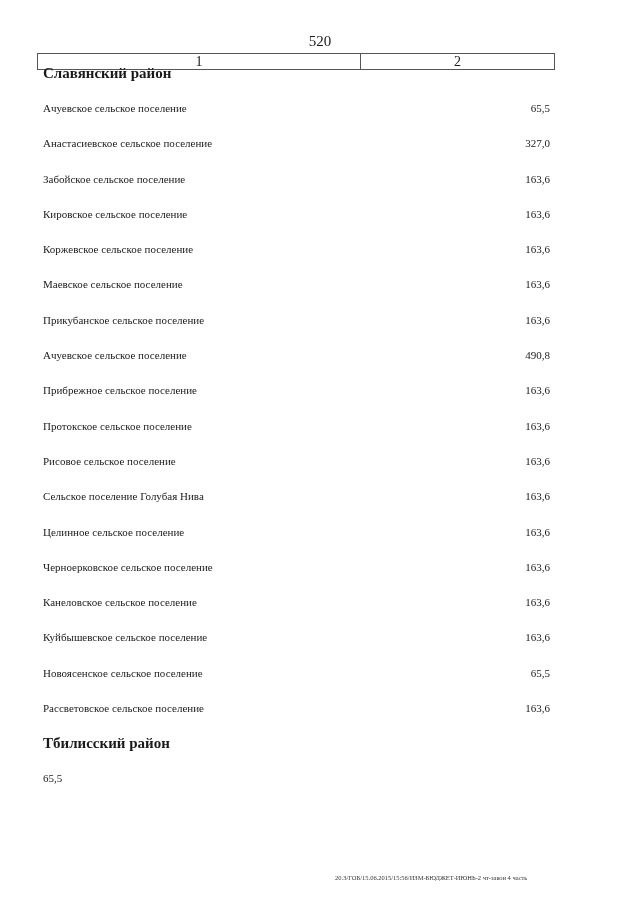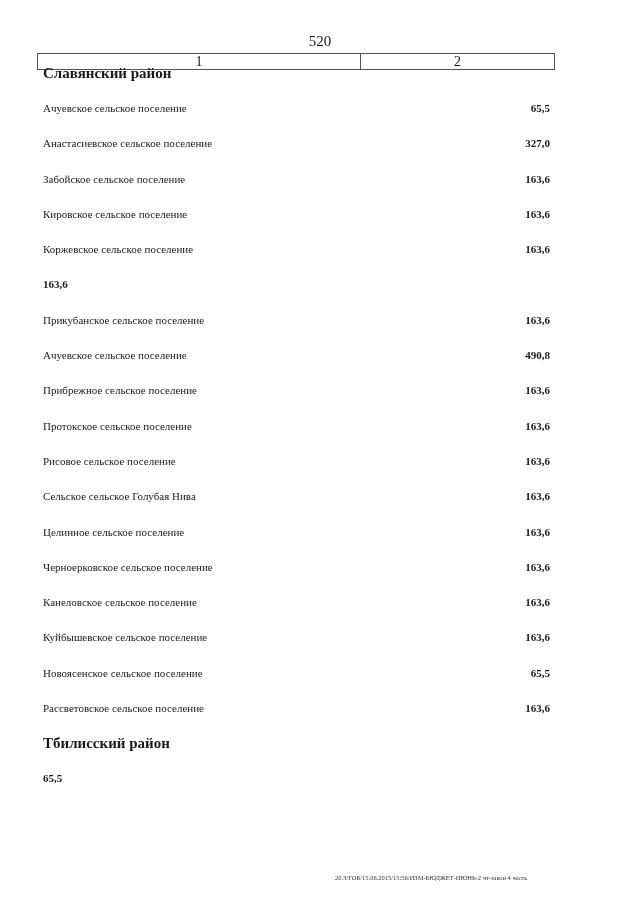--- a/index.html
+++ b/index.html
@@ -11,21 +11,21 @@
                   border: 1px solid #555; display: flex; box-sizing: border-box; }
   .header-cell { font-size: 14px; line-height: 15px; text-align: center; }
   .header-cell.c1 { width: 322px; border-right: 1px solid #555; }
   .header-cell.c2 { flex: 1; }
   .rows { position: absolute; top: 62px; left: 43px; width: 507px; }
   .district { font-family: "Liberation Serif", serif; font-weight: bold; font-size: 15px;
               height: 35px; line-height: 22px; }
   .row { display: flex; justify-content: space-between; font-size: 11px;
          height: 35.3px; line-height: 22px; }
   .row .name { }
-  .row .val { text-align: right; font-weight: bold; }
+  .row .val { text-align: right; }
   .footer { position: absolute; top: 874px; left: 335px; font-size: 6.5px;
             font-family: "Liberation Serif", serif; color: #333; white-space: nowrap; }
 </style>
 </head>
 <body>
 
 <div class="page-number">520</div>
 
 <div class="header-table">
   <div class="header-cell c1">1</div>
@@ -48,20 +48,21 @@
     </div>
   <div class="row">
       <span class="name">Кировское сельское поселение</span>
       <span class="val">163,6</span>
     </div>
   <div class="row">
       <span class="name">Коржевское сельское поселение</span>
       <span class="val">163,6</span>
     </div>
   <div class="row">
+      <span class="name">Маевское сельское поселение</span>
       <span class="val">163,6</span>
     </div>
   <div class="row">
       <span class="name">Прикубанское сельское поселение</span>
       <span class="val">163,6</span>
     </div>
   <div class="row">
       <span class="name">Ачуевское сельское поселение</span>
       <span class="val">490,8</span>
     </div>
@@ -71,21 +72,21 @@
     </div>
   <div class="row">
       <span class="name">Протокское сельское поселение</span>
       <span class="val">163,6</span>
     </div>
   <div class="row">
       <span class="name">Рисовое сельское поселение</span>
       <span class="val">163,6</span>
     </div>
   <div class="row">
-      <span class="name">Сельское сельское Голубая Нива</span>
+      <span class="name">Сельское поселение Голубая Нива</span>
       <span class="val">163,6</span>
     </div>
   <div class="row">
       <span class="name">Целинное сельское поселение</span>
       <span class="val">163,6</span>
     </div>
   <div class="row">
       <span class="name">Черноерковское сельское поселение</span>
       <span class="val">163,6</span>
     </div>

